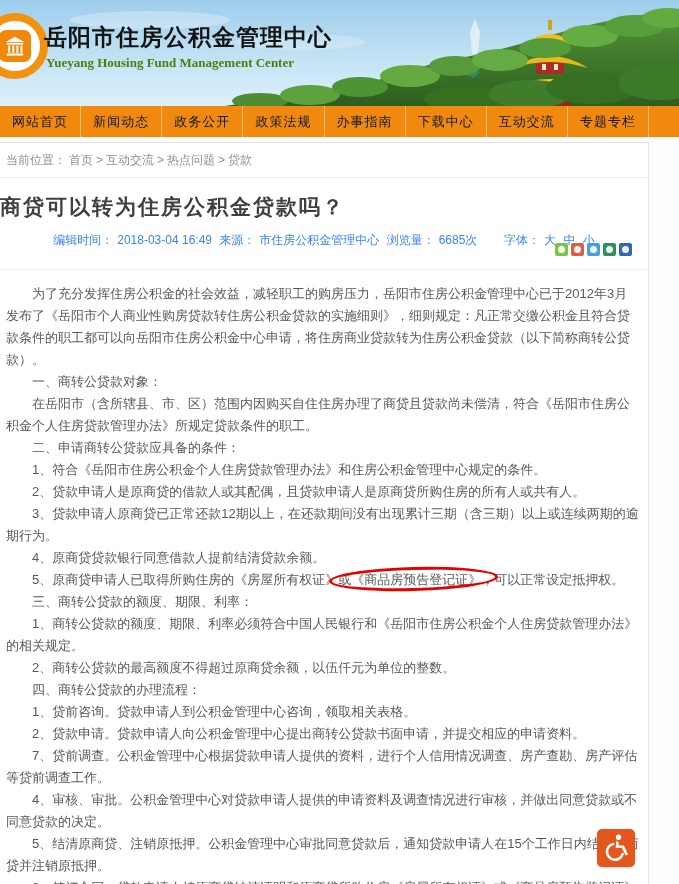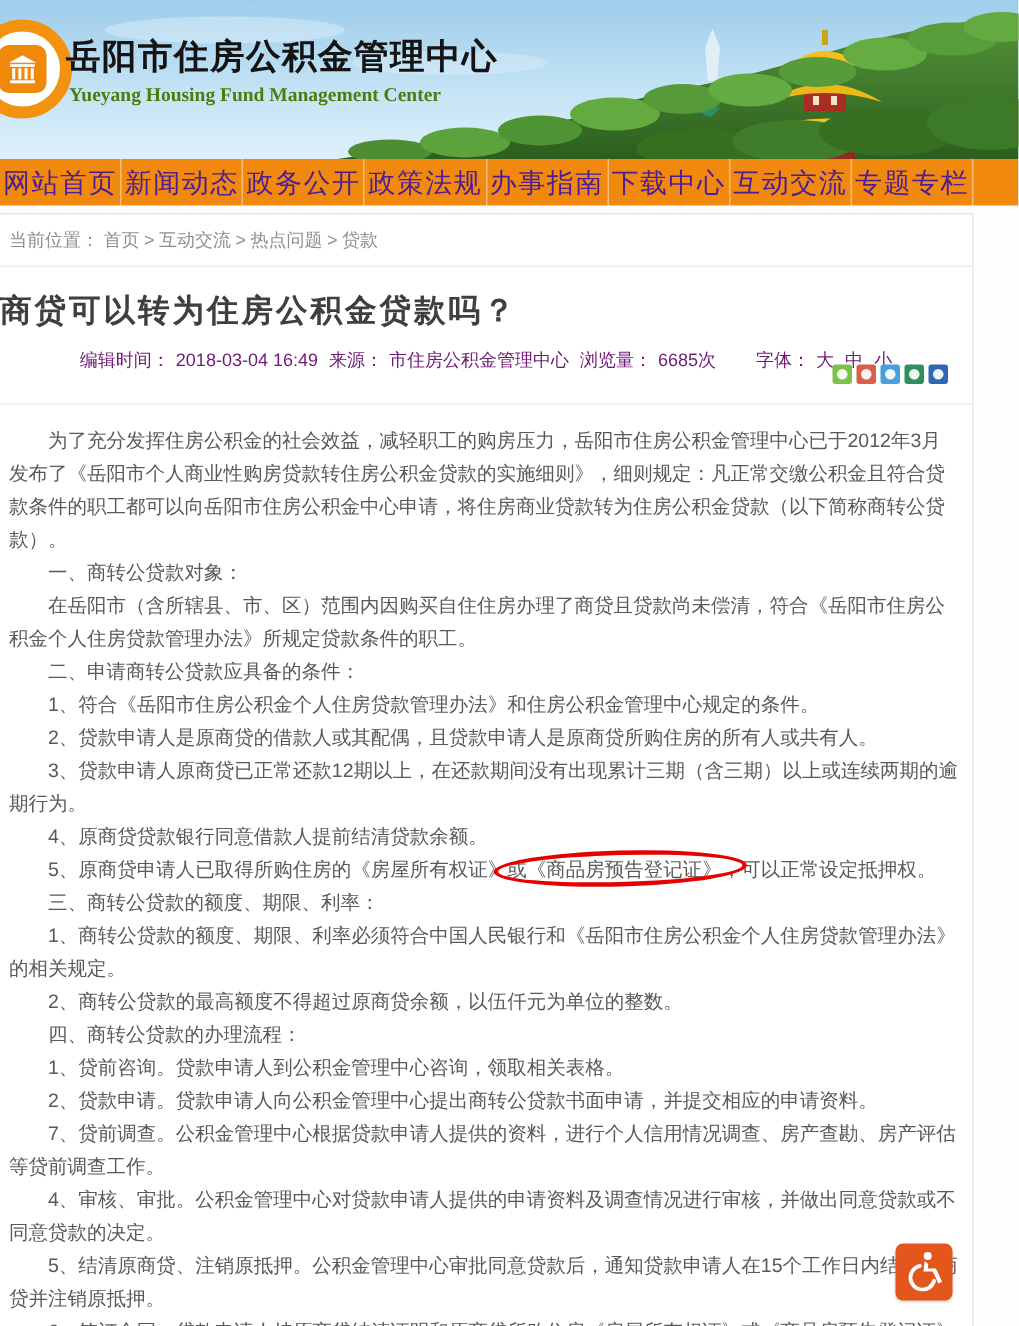--- a/index.html
+++ b/index.html
@@ -17,36 +17,36 @@
   }
   .logo-inner { width:32px; height:32px; background:#f0880a; border-radius:7px; display:flex; align-items:center; justify-content:center; }
   .site-cn { position:absolute; left:44px; top:22px; font-size:23px; font-weight:bold; color:#141414; letter-spacing:1px; }
   .site-en { position:absolute; left:46px; top:55px; font-size:13px; font-weight:bold; color:#4d7c0f;
              font-family:Liberation Serif, serif; }
   
   .nav { position:absolute; top:106px; left:0; width:679px; height:31px; background:#f1890e; }
   .nav ul { list-style:none; display:flex; width:649px; height:100%; }
   .nav li {
     flex:1; display:flex; align-items:center; justify-content:center;
-    color:#4c1d95; font-size:18px; letter-spacing:1px; cursor:pointer;
+    color:#0f172a; font-size:13px; letter-spacing:1px; cursor:pointer;
     border-right:1px solid rgba(255,255,255,.45);
   }
   
   .content {
     position:absolute; top:142px; left:-1px; width:650px; height:830px;
     background:#fff; border:1px solid #e8e8e8; border-bottom:none;
   }
   .crumbs { position:absolute; top:9px; left:6px; font-size:12px; color:#8f8f8f; }
   .crumbs span { margin-right:3px; }
   .crumbs .lnk { cursor:pointer; }
   .divider { position:absolute; left:0; width:100%; border-top:1px solid #ececec; }
   .d1 { top:34px; } .d2 { top:126px; }
   .art-title { position:absolute; top:50px; width:100%; 
                font-size:21px; font-weight:bold; color:#3f3f3f; letter-spacing:2px; }
-  .meta { position:absolute; top:89px; width:100%; text-align:center; font-size:12px; color:#701a75; }
+  .meta { position:absolute; top:89px; width:100%; text-align:center; font-size:12px; color:#3b82f6; }
   .meta span { margin:0 2px; }
   .meta .gap { display:inline-block; width:12px; }
   .fszh { cursor:pointer; }
   .share { position:absolute; top:100px; right:16px; display:flex; gap:3px; }
   .si { width:13px; height:13px; border-radius:2px; display:inline-flex; align-items:center; justify-content:center; cursor:pointer; }
   .si i { display:block; width:7px; height:7px; background:#fff; border-radius:50%; opacity:.92; }
   .si1{background:#7cc24a} .si2{background:#d8604a} .si3{background:#47a0dc} .si4{background:#2f8f5e} .si5{background:#2f67b1}
   
   .abody { position:absolute; top:140px; left:0; width:100%; padding:0 8px 0 6px; }
   .abody p { font-size:13px; line-height:22px; color:#595959; text-indent:2em; }

